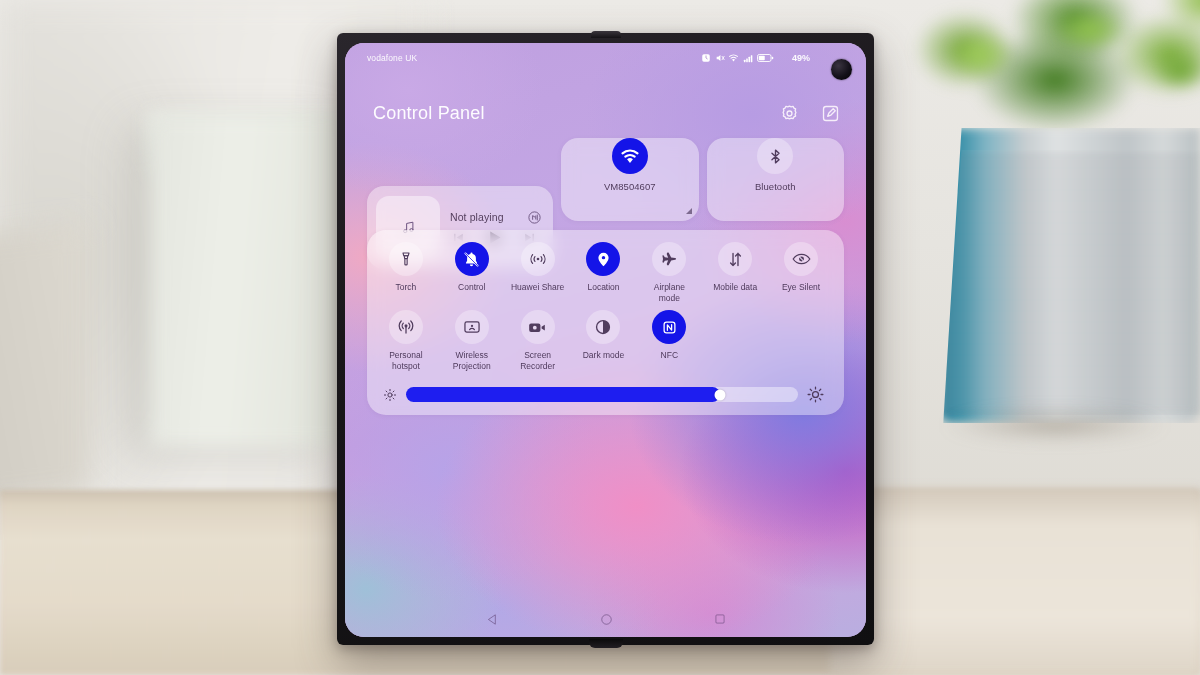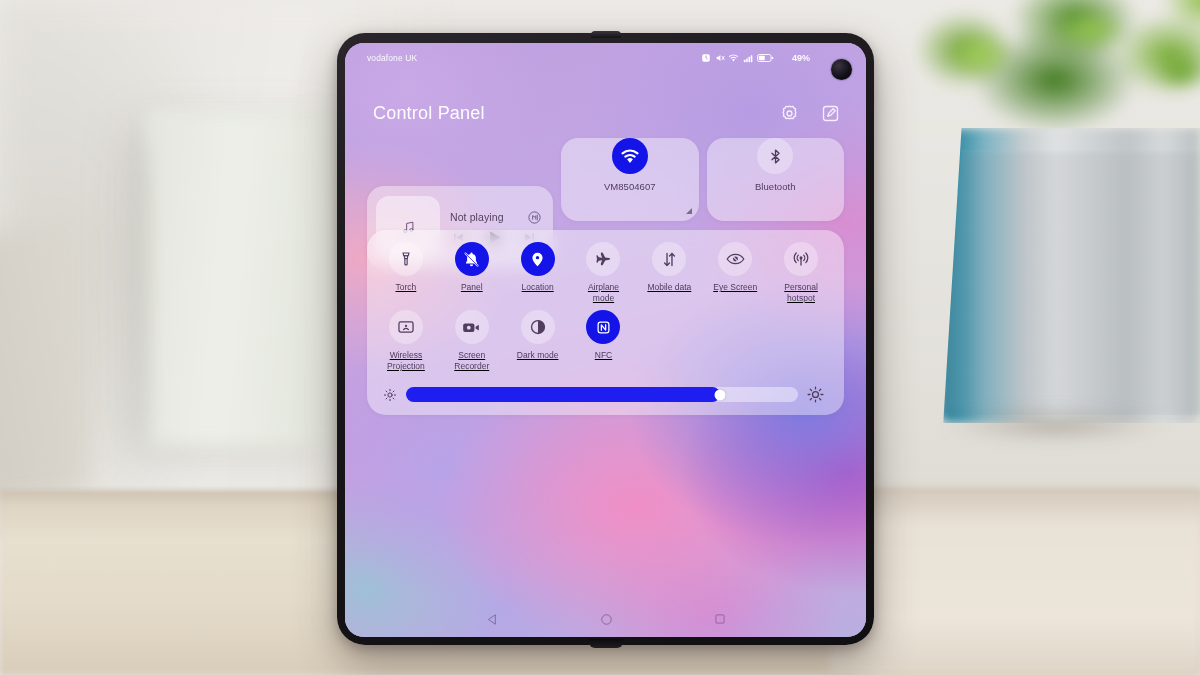--- a/index.html
+++ b/index.html
@@ -113,21 +113,21 @@
     background: linear-gradient(180deg, #f2f1ee 0%, #eceae7 60%, #e2dfda 100%);
     filter: blur(9px);
     z-index: -1;
   }
 
   
   #phone {
     position: absolute; left: 337px; top: 33px;
     width: 537px; height: 612px;
     background: linear-gradient(160deg, #2a262c 0%, #191619 40%, #100f11 100%);
-    border-radius: 28px;
+    border-radius: 6px;
     box-shadow:
       0 18px 42px rgba(70,60,55,0.45),
       0 4px 12px rgba(60,50,45,0.35);
     padding: 10px 8px 8px 8px;
   }
   #phone::after {  
     content: ""; position: absolute;
     left: 50%; transform: translateX(-50%);
     bottom: -3px; width: 34px; height: 9px;
     background: linear-gradient(180deg, #0b0a0b 0%, #211e22 100%);
@@ -257,21 +257,20 @@
 
   
   .toggle-panel {
     position: absolute; top: 187px; left: 22px; right: 22px;
     background: rgba(255,255,255,0.40);
     border-radius: 19px;
     backdrop-filter: blur(8px);
     padding: 12px 10px 12px 6px;
     z-index: 6;
     box-shadow: 0 1px 4px rgba(120,90,150,0.10);
-    text-decoration: underline;
   }
   .toggle-grid {
     display: grid; grid-template-columns: repeat(7, 1fr);
     row-gap: 2px;
   }
   .toggle {
     display: flex; flex-direction: column; align-items: center;
     gap: 6px; cursor: pointer; padding-bottom: 4px;
   }
   .tg-circle {
@@ -470,24 +469,34 @@
 
           <div class="toggle">
             <div class="tg-circle on">
               <svg width="17" height="17" viewBox="0 0 24 24" fill="#fff">
                 <path d="M12 2.2a1.5 1.5 0 0 1 1.5 1.5v.6A6.2 6.2 0 0 1 18.2 10.5v3.4l1.6 2.6v1.1H4.2v-1.1l1.6-2.6v-3.4A6.2 6.2 0 0 1 10.5 4.3v-.6A1.5 1.5 0 0 1 12 2.2z"></path>
                 <path d="M9.7 19.2h4.6a2.3 2.3 0 0 1-4.6 0z"></path>
                 <path d="M3.4 3.4l17.2 17.2" stroke="#fff" stroke-width="2.6" stroke-linecap="round"></path>
                 <path d="M3.4 3.4l17.2 17.2" stroke="#1414e8" stroke-width="1.1" stroke-linecap="round"></path>
               </svg>
             </div>
-            <div class="tg-label">Panel</div>
-          </div>
-
-
+            <div class="tg-label">Control</div>
+          </div>
+
+
+          <div class="toggle">
+            <div class="tg-circle off">
+              <svg width="18" height="14" viewBox="0 0 26 18" fill="none" stroke="#513d5e" stroke-width="1.7" stroke-linecap="round">
+                <circle cx="13" cy="9" r="1.9" fill="#513d5e" stroke="none"></circle>
+                <path d="M8.6 5.4a6 6 0 0 0 0 7.2M17.4 5.4a6 6 0 0 1 0 7.2"></path>
+                <path d="M5.2 2.6a10 10 0 0 0 0 12.8M20.8 2.6a10 10 0 0 1 0 12.8"></path>
+              </svg>
+            </div>
+            <div class="tg-label">Huawei Share</div>
+          </div>
 
           <div class="toggle">
             <div class="tg-circle on">
               <svg width="17" height="17" viewBox="0 0 24 24" fill="#fff">
                 <path d="M12 2.4a7.2 7.2 0 0 0-7.2 7.2c0 5.4 7.2 12 7.2 12s7.2-6.6 7.2-12A7.2 7.2 0 0 0 12 2.4z"></path>
                 <circle cx="12" cy="9.4" r="2.4" fill="#1414e8"></circle>
               </svg>
             </div>
             <div class="tg-label">Location</div>
           </div>
@@ -513,21 +522,21 @@
 
 
           <div class="toggle">
             <div class="tg-circle off">
               <svg width="19" height="14" viewBox="0 0 26 18" fill="none" stroke="#513d5e" stroke-width="1.7">
                 <path d="M1.6 9S5.8 2.6 13 2.6 24.4 9 24.4 9 20.2 15.4 13 15.4 1.6 9 1.6 9z"></path>
                 <circle cx="13" cy="9" r="3.4" fill="#513d5e" stroke="none"></circle>
                 <path d="M9.8 5.8l6.4 6.4" stroke="#e4d6ee" stroke-width="1.4"></path>
               </svg>
             </div>
-            <div class="tg-label">Eye Screen</div>
+            <div class="tg-label">Eye Silent</div>
           </div>
 
           <div class="toggle">
             <div class="tg-circle off">
               <svg width="18" height="18" viewBox="0 0 24 24" fill="none" stroke="#513d5e" stroke-width="1.7" stroke-linecap="round">
                 <circle cx="12" cy="10.4" r="2" fill="#513d5e" stroke="none"></circle>
                 <path d="M8.4 6.8a5.1 5.1 0 0 0 0 7.2M15.6 6.8a5.1 5.1 0 0 1 0 7.2"></path>
                 <path d="M5.6 4a9 9 0 0 0 0 12.8M18.4 4a9 9 0 0 1 0 12.8"></path>
                 <path d="M12 12.4v7.6"></path>
               </svg>

